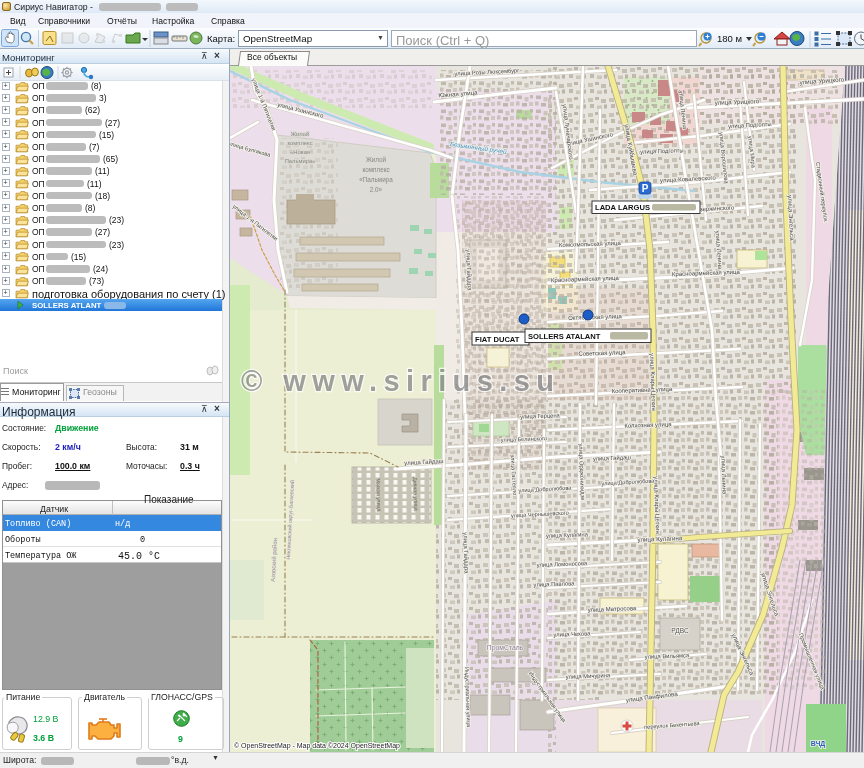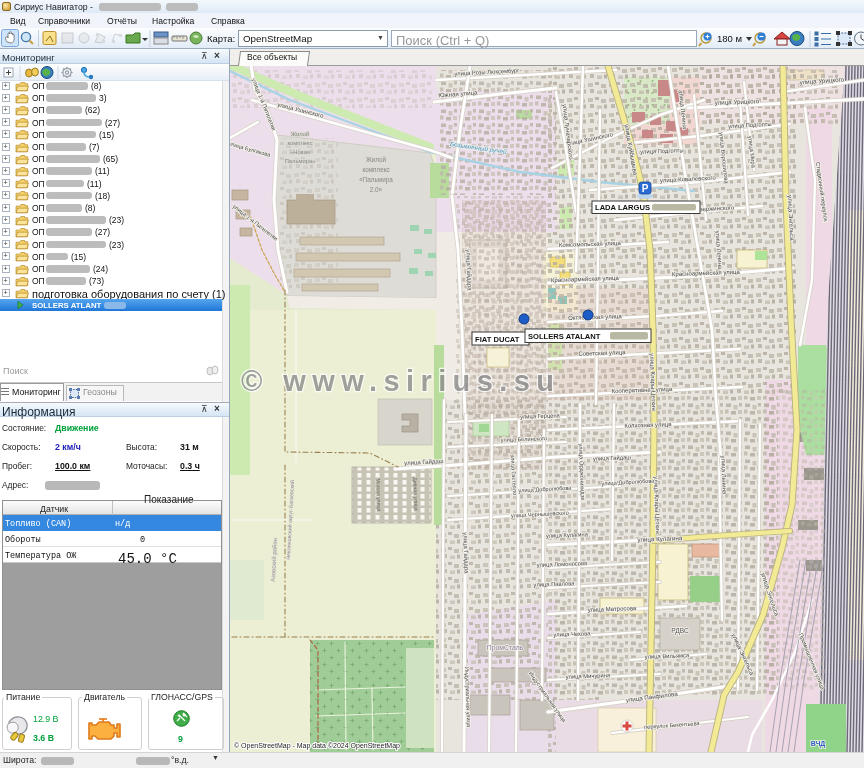--- a/index.html
+++ b/index.html
@@ -330,21 +330,21 @@
 <div class="t" style="left:40px;top:503.5px;font-size:8.8px;color:#222">Датчик</div>
 <div class="t" style="left:144px;top:494px;font-size:10px;color:#222">Показание</div>
 <div class="abs" style="left:3px;top:515px;width:218px;height:16px;background:#3488e0"></div>
 <div class="t" style="left:5px;top:519px;font-size:8.5px;font-family:'Liberation Mono',monospace;color:#fff">Топливо (CAN)</div>
 <div class="t" style="left:115px;top:519px;font-size:8.5px;font-family:'Liberation Mono',monospace;color:#fff">н/д</div>
 <div class="abs" style="left:3px;top:531px;width:218px;height:16px;background:#fff;border-bottom:1px solid #e0e0e0"></div>
 <div class="t" style="left:5px;top:535px;font-size:8.5px;font-family:'Liberation Mono',monospace;color:#111">Обороты</div>
 <div class="t" style="left:140px;top:535px;font-size:8.5px;font-family:'Liberation Mono',monospace;color:#111">0</div>
 <div class="abs" style="left:3px;top:547px;width:218px;height:16px;background:#fff;border-bottom:1px solid #c8c8c8"></div>
 <div class="t" style="left:5px;top:551px;font-size:8.5px;font-family:'Liberation Mono',monospace;color:#111">Температура ОЖ</div>
-<div class="t" style="left:118px;top:551px;font-size:14px;font-family:'Liberation Mono',monospace;color:#111">45.0 °C</div>
+<div class="t" style="left:118px;top:551px;font-size:10px;font-family:'Liberation Mono',monospace;color:#111">45.0 °C</div>
 
 <div class="abs" style="left:2px;top:697px;width:70px;height:53px;border:1px solid #cfcfcf;border-radius:3px"></div>
 <div class="abs" style="left:78px;top:697px;width:64px;height:53px;border:1px solid #cfcfcf;border-radius:3px"></div>
 <div class="abs" style="left:148px;top:697px;width:76px;height:53px;border:1px solid #cfcfcf;border-radius:3px"></div>
 <div class="t" style="left:4px;top:692px;font-size:8.7px;color:#222;background:#fff;padding:0 2px">Питание</div>
 <div class="t" style="left:82px;top:692px;font-size:8.7px;color:#222;background:#fff;padding:0 2px">Двигатель</div>
 <div class="t" style="left:149px;top:692px;font-size:8.7px;color:#222;background:#fff;padding:0 2px">ГЛОНАСС/GPS</div>
 <svg class="abs" style="left:5px;top:712px" width="26" height="32" viewBox="0 0 26 32">
  <path d="M4 10c6-8 16-6 18 2 1 6-4 11-10 10-4-.7-8-4-8-8z" fill="#e8e8ea" stroke="#8a8a92" stroke-width="1.2"></path>
  <path d="M3 12c4-3 9-2 10 2s-2 8-7 7c-3-.7-5-5-3-9z" fill="#f8f8fa" stroke="#9a9aa2"></path>

